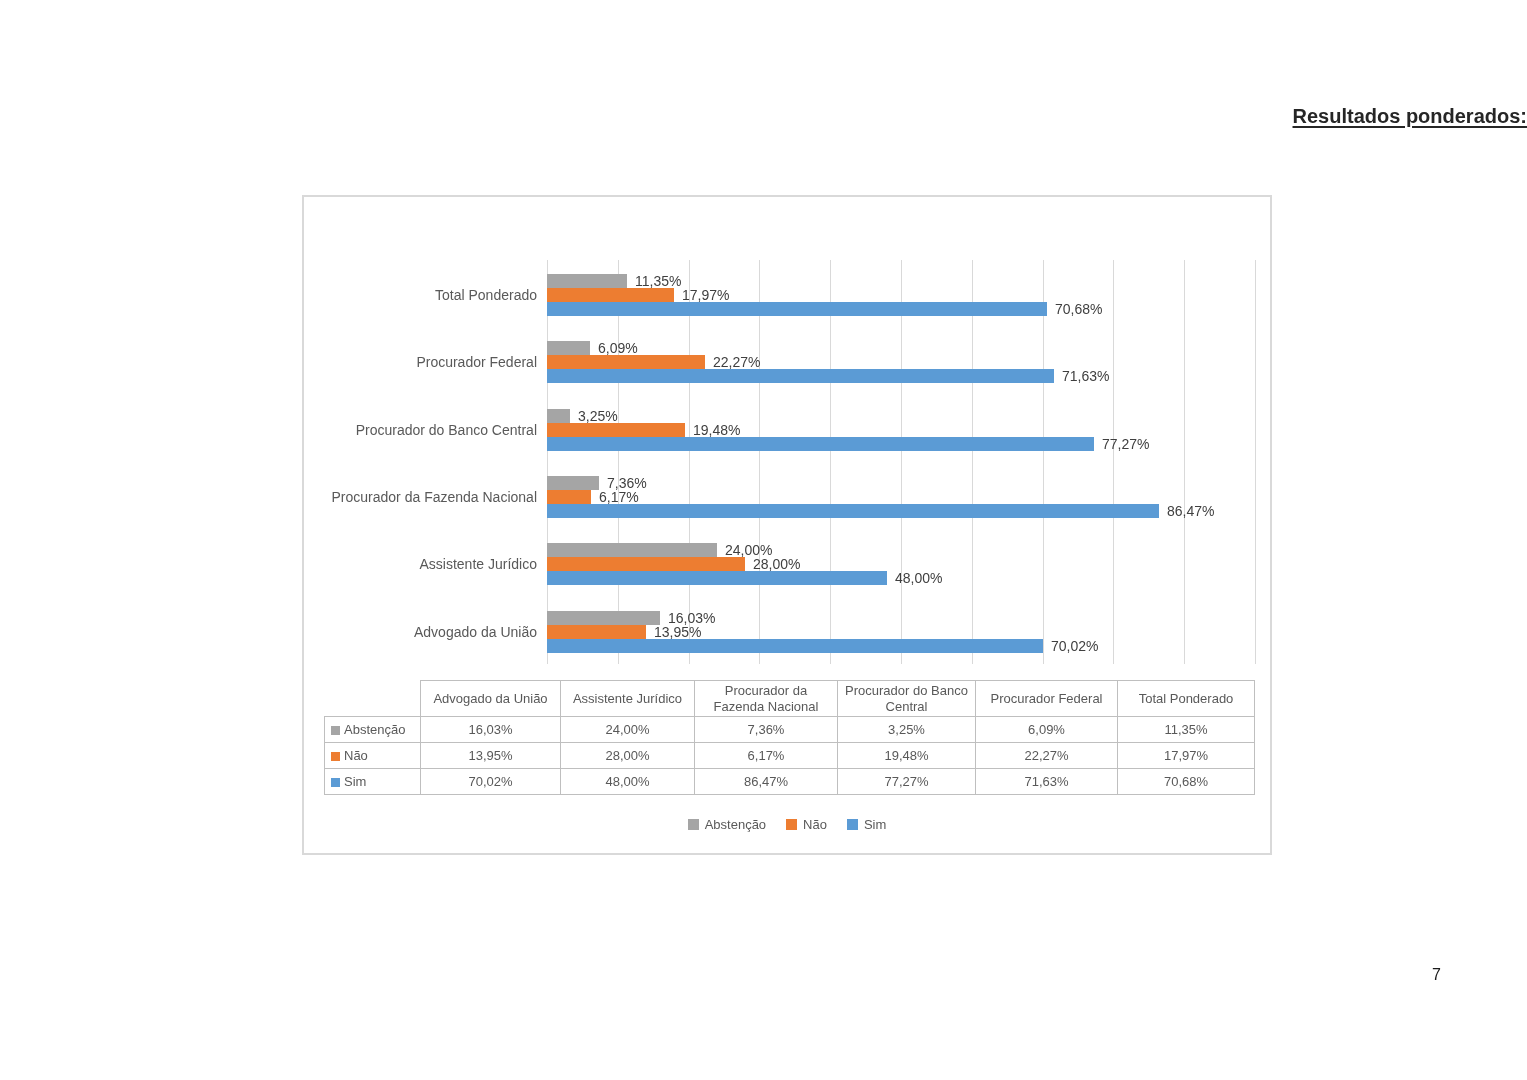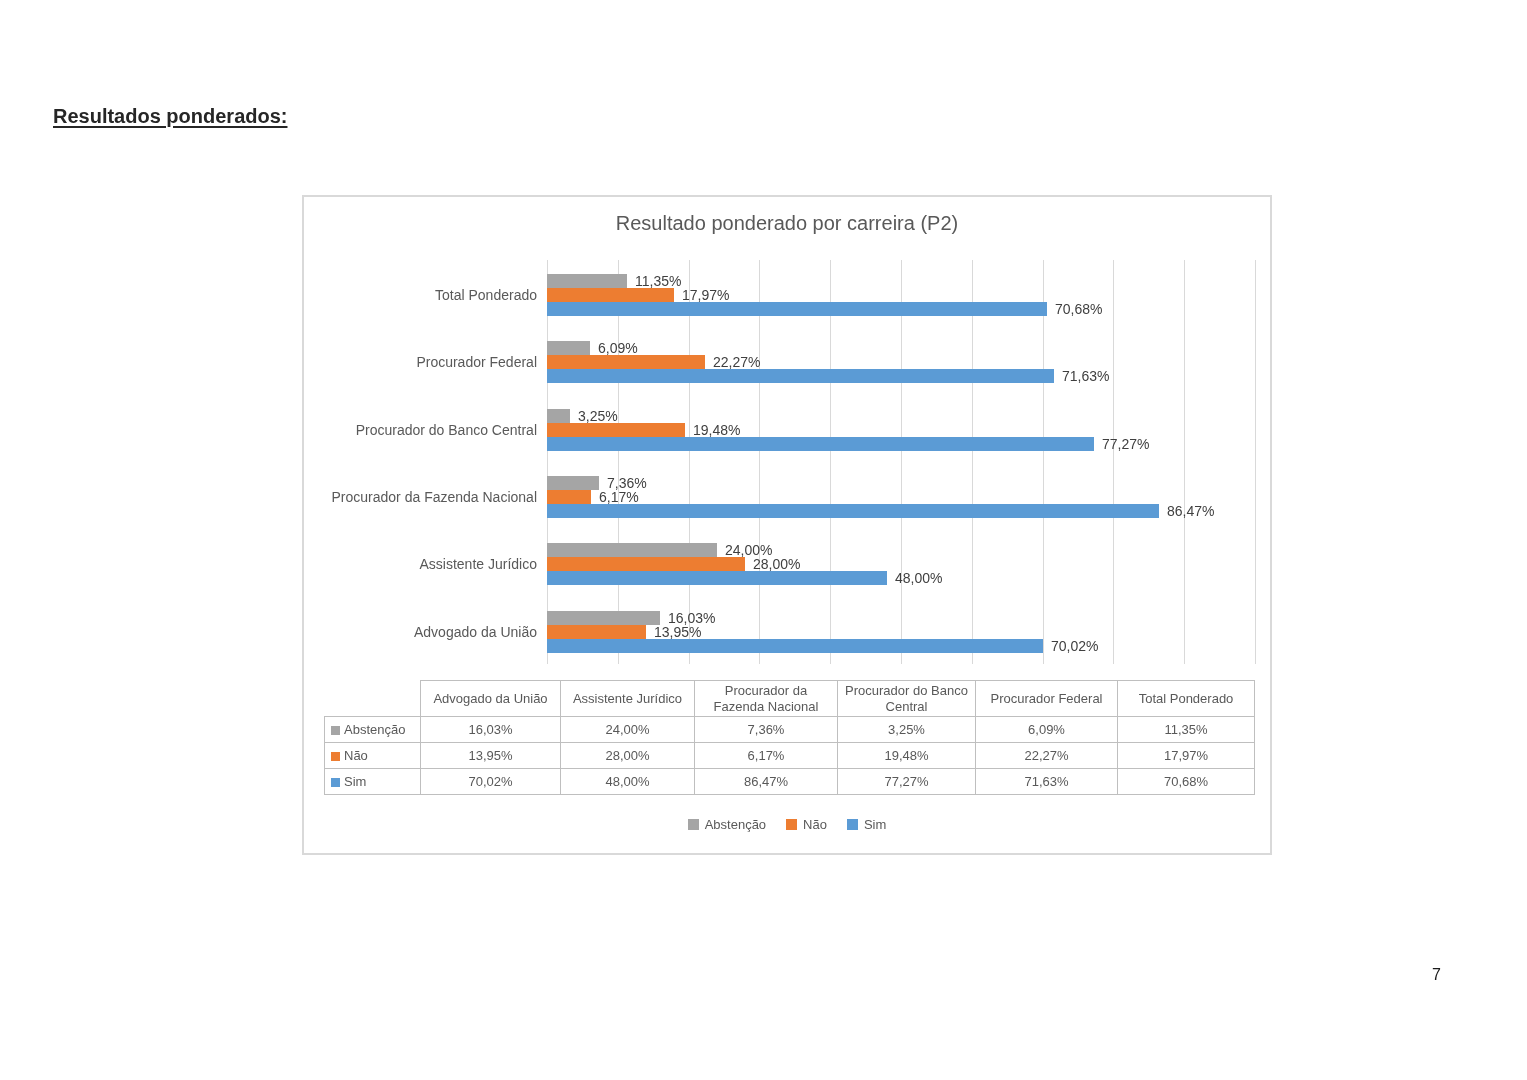--- a/index.html
+++ b/index.html
@@ -1,21 +1,21 @@
 <!DOCTYPE html>
 <html><head>
 <meta charset="utf-8">
 <style>
   * { margin: 0; padding: 0; box-sizing: border-box; }
   html, body { width: 1527px; height: 1080px; background: #ffffff; font-family: "Liberation Sans", sans-serif; }
   .page { position: relative; width: 1527px; height: 1080px; background: #ffffff; overflow: hidden; }
 
   .doc-title {
     position: absolute; top: 105px; left: 0; width: 100%;
-    text-align: left; padding-left: 53px;
+    text-align: right; padding-left: 53px;
     font-size: 20px; font-weight: bold; color: #262626;
     text-decoration: underline; text-underline-offset: 3px; text-decoration-thickness: 2px;
   }
 
   .chart-frame {
     position: absolute; left: 302px; top: 195px; width: 970px; height: 660px;
     border: 2px solid #d9d9d9; background: #ffffff;
   }
   .chart-title {
     position: absolute; top: 15px; left: 0; width: 100%;
@@ -49,21 +49,20 @@
   .page-number { position: absolute; left: 1432px; top: 966px; font-size: 16px; color: #1a1a1a; }
 </style>
 </head>
 <body>
 
 <div class="page">
 
   <div class="doc-title">Resultados ponderados:</div>
 
   <div class="chart-frame">
-    <div class="chart-title">Resultado ponderado por carreira (P2)</div>
 
     <div class="cat-labels">
         <div class="cat-label" style="top: 26px;">Total Ponderado</div>
         <div class="cat-label" style="top: 93px;">Procurador Federal</div>
         <div class="cat-label" style="top: 161px;">Procurador do Banco Central</div>
         <div class="cat-label" style="top: 228px;">Procurador da Fazenda Nacional</div>
         <div class="cat-label" style="top: 295px;">Assistente Jurídico</div>
         <div class="cat-label" style="top: 363px;">Advogado da União</div>
       </div>
 

